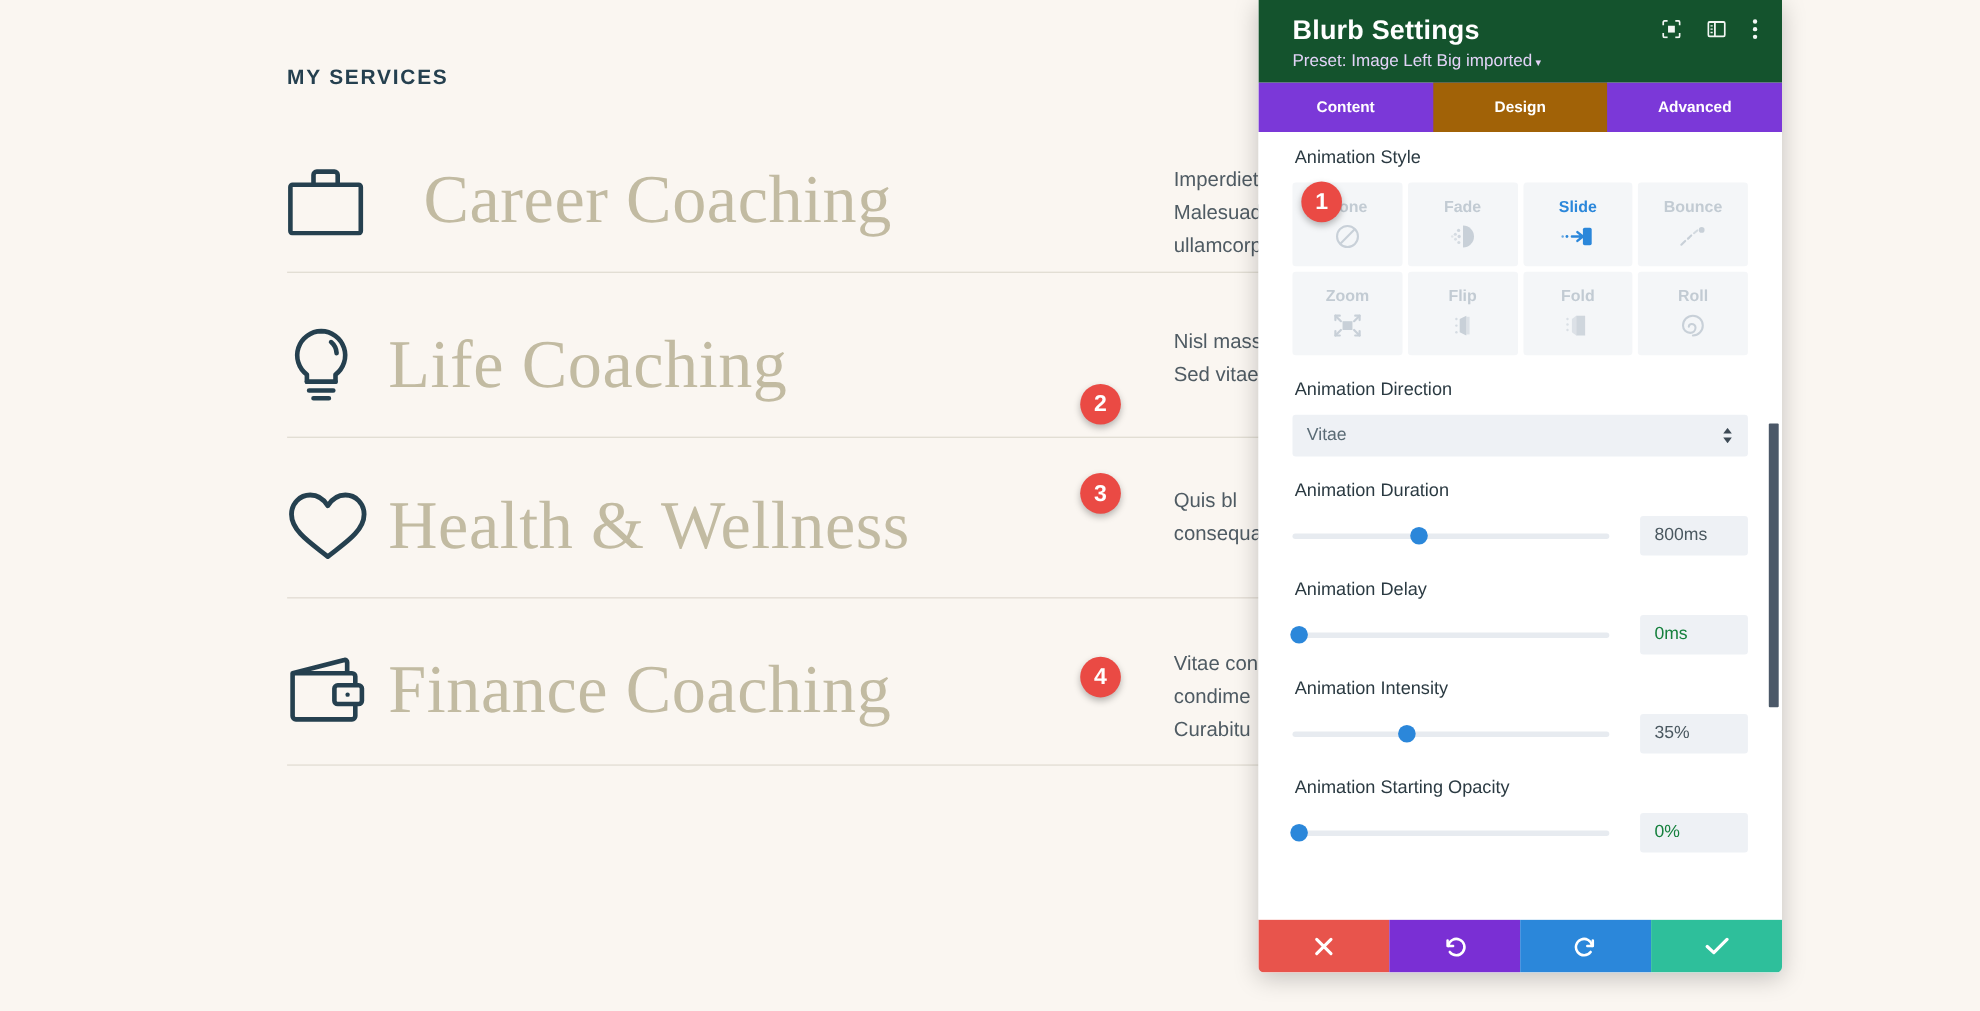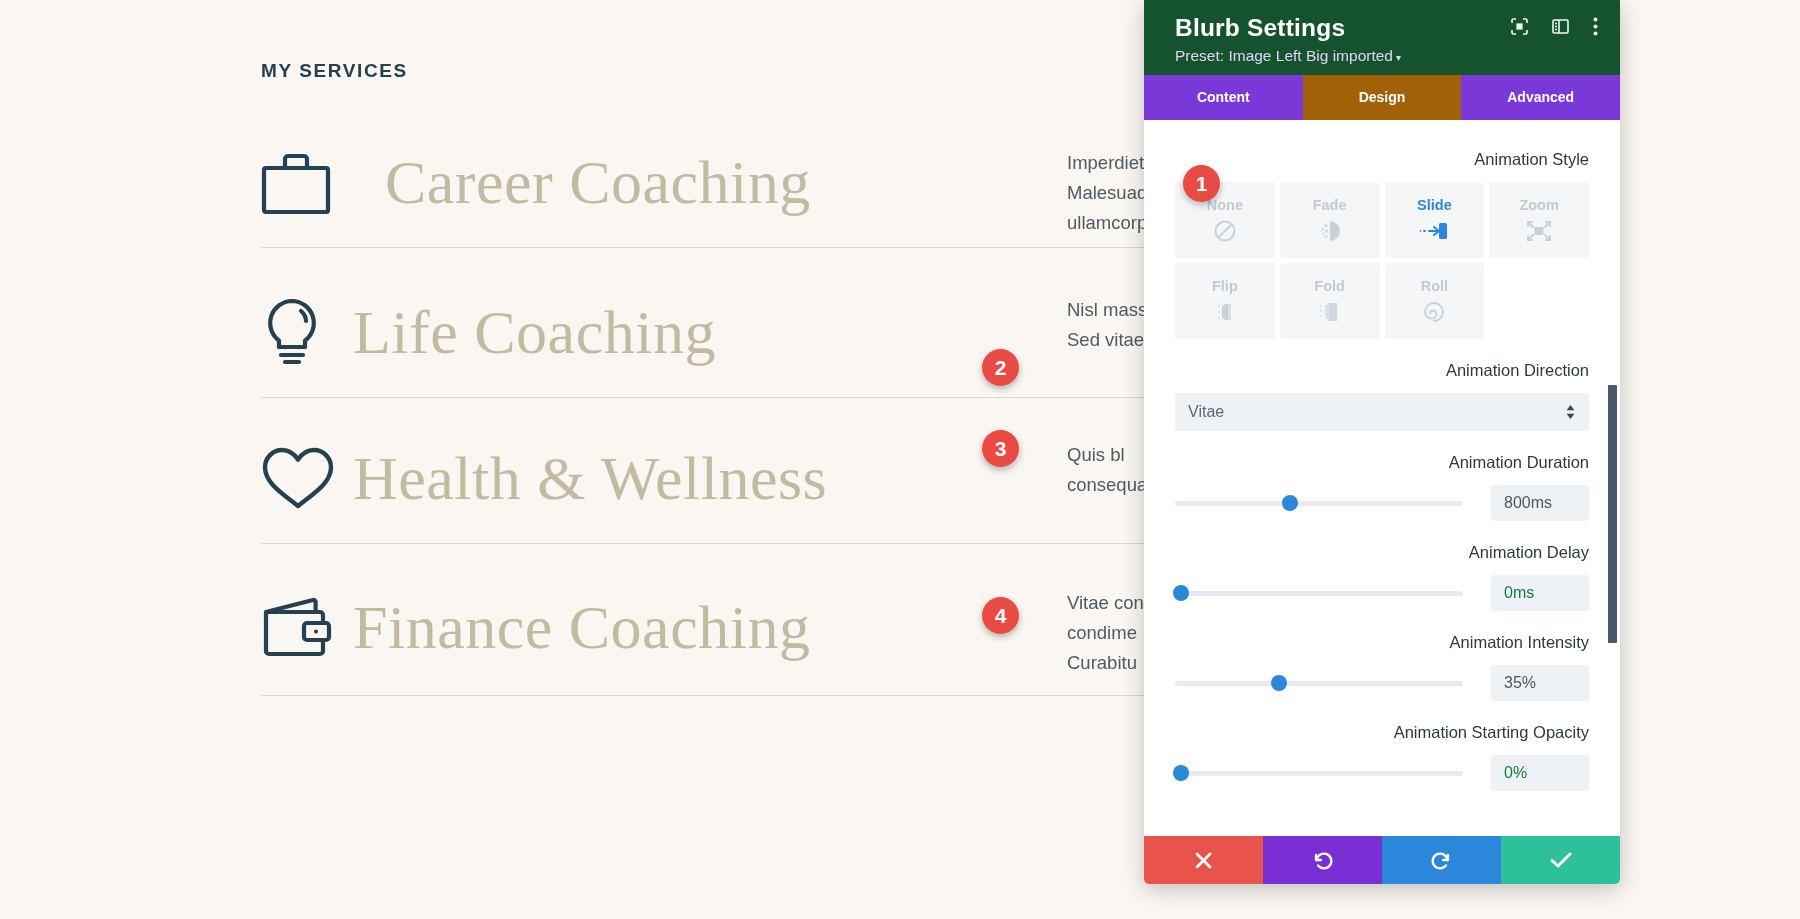--- a/index.html
+++ b/index.html
@@ -60,21 +60,21 @@
     flex: 1; text-align: center; padding: 14px 0 15px 0;
     color: #fff; font-size: 14px; font-weight: bold; cursor: pointer;
   }
   .tab.active { background: #a16207; }
 
   #panel-body {
     flex: 1; position: relative; overflow: hidden;
     background: #fff; padding: 14px 0 0 0;
   }
   .section { padding: 0 31px; }
-  .field-label { font-size: 16.5px; color: #2b3a42; margin: 16px 0 13px 2px; text-align: right; }
+  .field-label { font-size: 16.5px; color: #2b3a42; margin: 0 0 13px 2px; }
 
   
   #anim-grid { display: grid; grid-template-columns: repeat(4, 1fr); gap: 5px; }
   .anim-cell {
     background: #f4f6f8; border-radius: 3px; height: 76px;
     display: flex; flex-direction: column; align-items: center; justify-content: center;
     gap: 5px; cursor: pointer;
   }
   .anim-cell .anim-label { font-size: 14.5px; font-weight: bold; color: #c2cbd3; }
   .anim-cell.selected .anim-label { color: #2b87da; }
@@ -265,20 +265,32 @@
             <span class="anim-ico">
               <svg width="30" height="24" viewBox="0 0 30 24" fill="#2b87da">
                 <rect x="20" y="4" width="8" height="16" rx="1.6"></rect>
                 <path d="M10 12h8M15 8l5 4-5 4" stroke="#2b87da" stroke-width="2.2" fill="none" stroke-linecap="round" stroke-linejoin="round"></path>
                 <circle cx="5.5" cy="12" r="1.3"></circle>
                   <circle cx="1.6" cy="12" r="1.1" opacity=".7"></circle>
               </svg>
             </span>
           </div>
 
+          <div class="anim-cell">
+            <span class="anim-label">Bounce</span>
+            <span class="anim-ico">
+              <svg width="28" height="24" viewBox="0 0 28 24" fill="none" stroke="#c8d0d8" stroke-width="1.9" stroke-linecap="round">
+                <circle cx="22" cy="6" r="2.6" fill="#c8d0d8" stroke="none"></circle>
+                <path d="M3.5 19.5 7 16"></path>
+                  <path d="M10 13.5 13 10.5" stroke-dasharray="0.1 5"></path>
+                <path d="M9.5 14 12.5 11"></path>
+                  <path d="M15 9 18 6.5" opacity=".75"></path>
+              </svg>
+            </span>
+          </div>
 
           <div class="anim-cell">
             <span class="anim-label">Zoom</span>
             <span class="anim-ico">
               <svg width="26" height="24" viewBox="0 0 26 24" fill="none" stroke="#c8d0d8" stroke-width="2" stroke-linecap="round" stroke-linejoin="round">
                 <rect x="8.5" y="8" width="9" height="8" fill="#c8d0d8" stroke="none"></rect>
                 <path d="M6 3 2 3 2 7M20 3l4 0 0 4M6 21l-4 0 0-4M20 21l4 0 0-4"></path>
                 <path d="M2 3l5 5M24 3l-5 5M2 21l5-5M24 21l-5-5"></path>
               </svg>
             </span>

